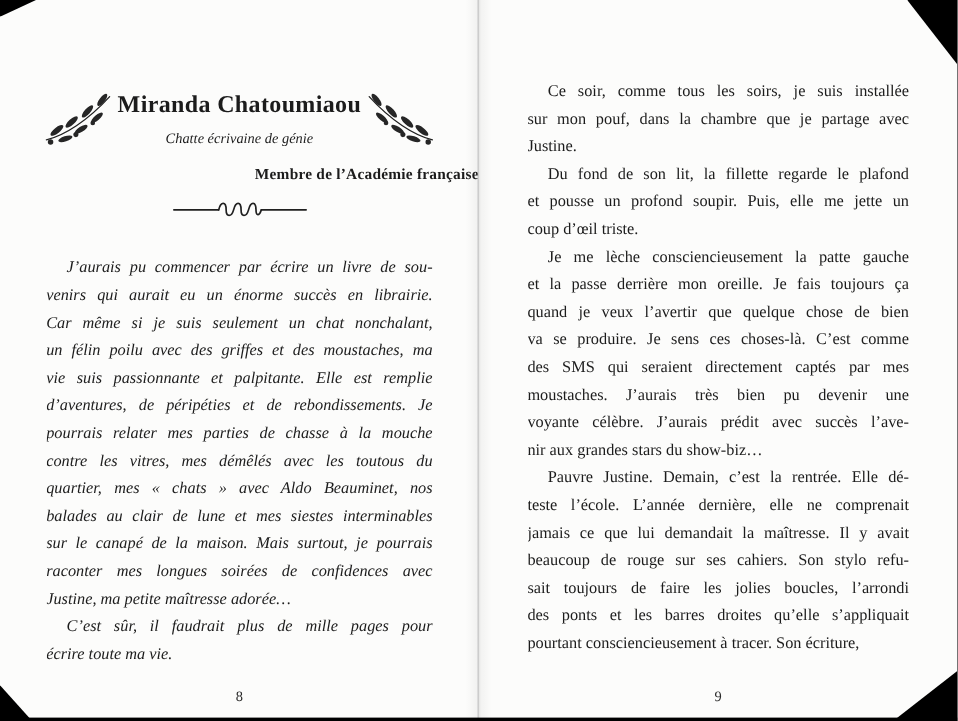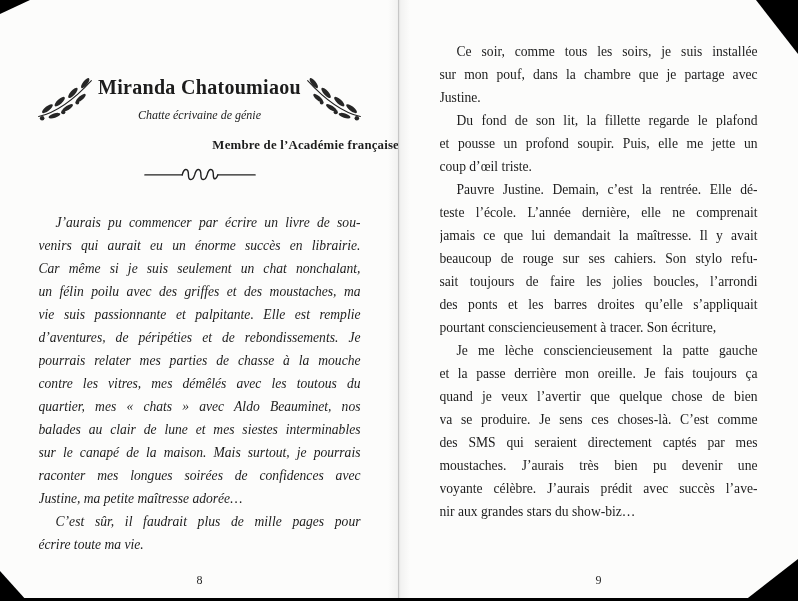--- a/index.html
+++ b/index.html
@@ -4,21 +4,21 @@
 <style>
   * { margin:0; padding:0; box-sizing:border-box; }
   html, body { background:#000; }
   .canvas {
     position:relative; width:798px; height:601px;
     background:#fcfcfb; overflow:hidden;
     font-family:"Liberation Serif", serif; color:#1c1c1c;
   }
   .page { position:absolute; top:0; height:100%; width:399px;border-radius:29px; }
   .page.left  { left:0;   padding-top:70px; }
-  .page.right { left:399px; padding-top:40px; }
+  .page.right { left:399px; padding-top:64px; }
 
   .gutter-shade {
     position:absolute; left:388px; top:0; width:22px; height:100%;
     background:linear-gradient(90deg, rgba(0,0,0,0) 0%, rgba(0,0,0,0.04) 42%, rgba(0,0,0,0.10) 50%, rgba(0,0,0,0.04) 58%, rgba(0,0,0,0) 100%);
     pointer-events:none;
   }
   .gutter-line { position:absolute; left:398px; top:0; width:1px; height:100%; background:#c6c6c6; }
 
   
   .head-row { display:flex; justify-content:center; align-items:center; gap:4px; height:58px; }
@@ -148,37 +148,37 @@
           <div class="line first">Ce soir, comme tous les soirs, je suis installée</div>
           <div class="line">sur mon pouf, dans la chambre que je partage avec</div>
           <div class="line last">Justine.</div>
         </div>
         <div class="paragraph">
           <div class="line first">Du fond de son lit, la fillette regarde le plafond</div>
           <div class="line">et pousse un profond soupir. Puis, elle me jette un</div>
           <div class="line last">coup d’œil triste.</div>
         </div>
         <div class="paragraph">
-          <div class="line first">Pauvre Justine. Demain, c’est la rentrée. Elle dé-</div>
-          <div class="line">teste l’école. L’année dernière, elle ne comprenait</div>
-          <div class="line">jamais ce que lui demandait la maîtresse. Il y avait</div>
-          <div class="line">beaucoup de rouge sur ses cahiers. Son stylo refu-</div>
-          <div class="line">sait toujours de faire les jolies boucles, l’arrondi</div>
-          <div class="line">des ponts et les barres droites qu’elle s’appliquait</div>
-          <div class="line last">pourtant consciencieusement à tracer. Son écriture,</div>
-        </div>
-        <div class="paragraph">
           <div class="line first">Je me lèche consciencieusement la patte gauche</div>
           <div class="line">et la passe derrière mon oreille. Je fais toujours ça</div>
           <div class="line">quand je veux l’avertir que quelque chose de bien</div>
           <div class="line">va se produire. Je sens ces choses-là. C’est comme</div>
           <div class="line">des SMS qui seraient directement captés par mes</div>
           <div class="line">moustaches. J’aurais très bien pu devenir une</div>
           <div class="line">voyante célèbre. J’aurais prédit avec succès l’ave-</div>
           <div class="line last">nir aux grandes stars du show-biz…</div>
+        </div>
+        <div class="paragraph">
+          <div class="line first">Pauvre Justine. Demain, c’est la rentrée. Elle dé-</div>
+          <div class="line">teste l’école. L’année dernière, elle ne comprenait</div>
+          <div class="line">jamais ce que lui demandait la maîtresse. Il y avait</div>
+          <div class="line">beaucoup de rouge sur ses cahiers. Son stylo refu-</div>
+          <div class="line">sait toujours de faire les jolies boucles, l’arrondi</div>
+          <div class="line">des ponts et les barres droites qu’elle s’appliquait</div>
+          <div class="line last">pourtant consciencieusement à tracer. Son écriture,</div>
         </div>
       </div>
     <div class="folio">9</div>
   </div>
 
   <div class="gutter-shade"></div>
   <div class="gutter-line"></div>
 
   <div class="corner tl"></div>
   <div class="corner tr"></div>

